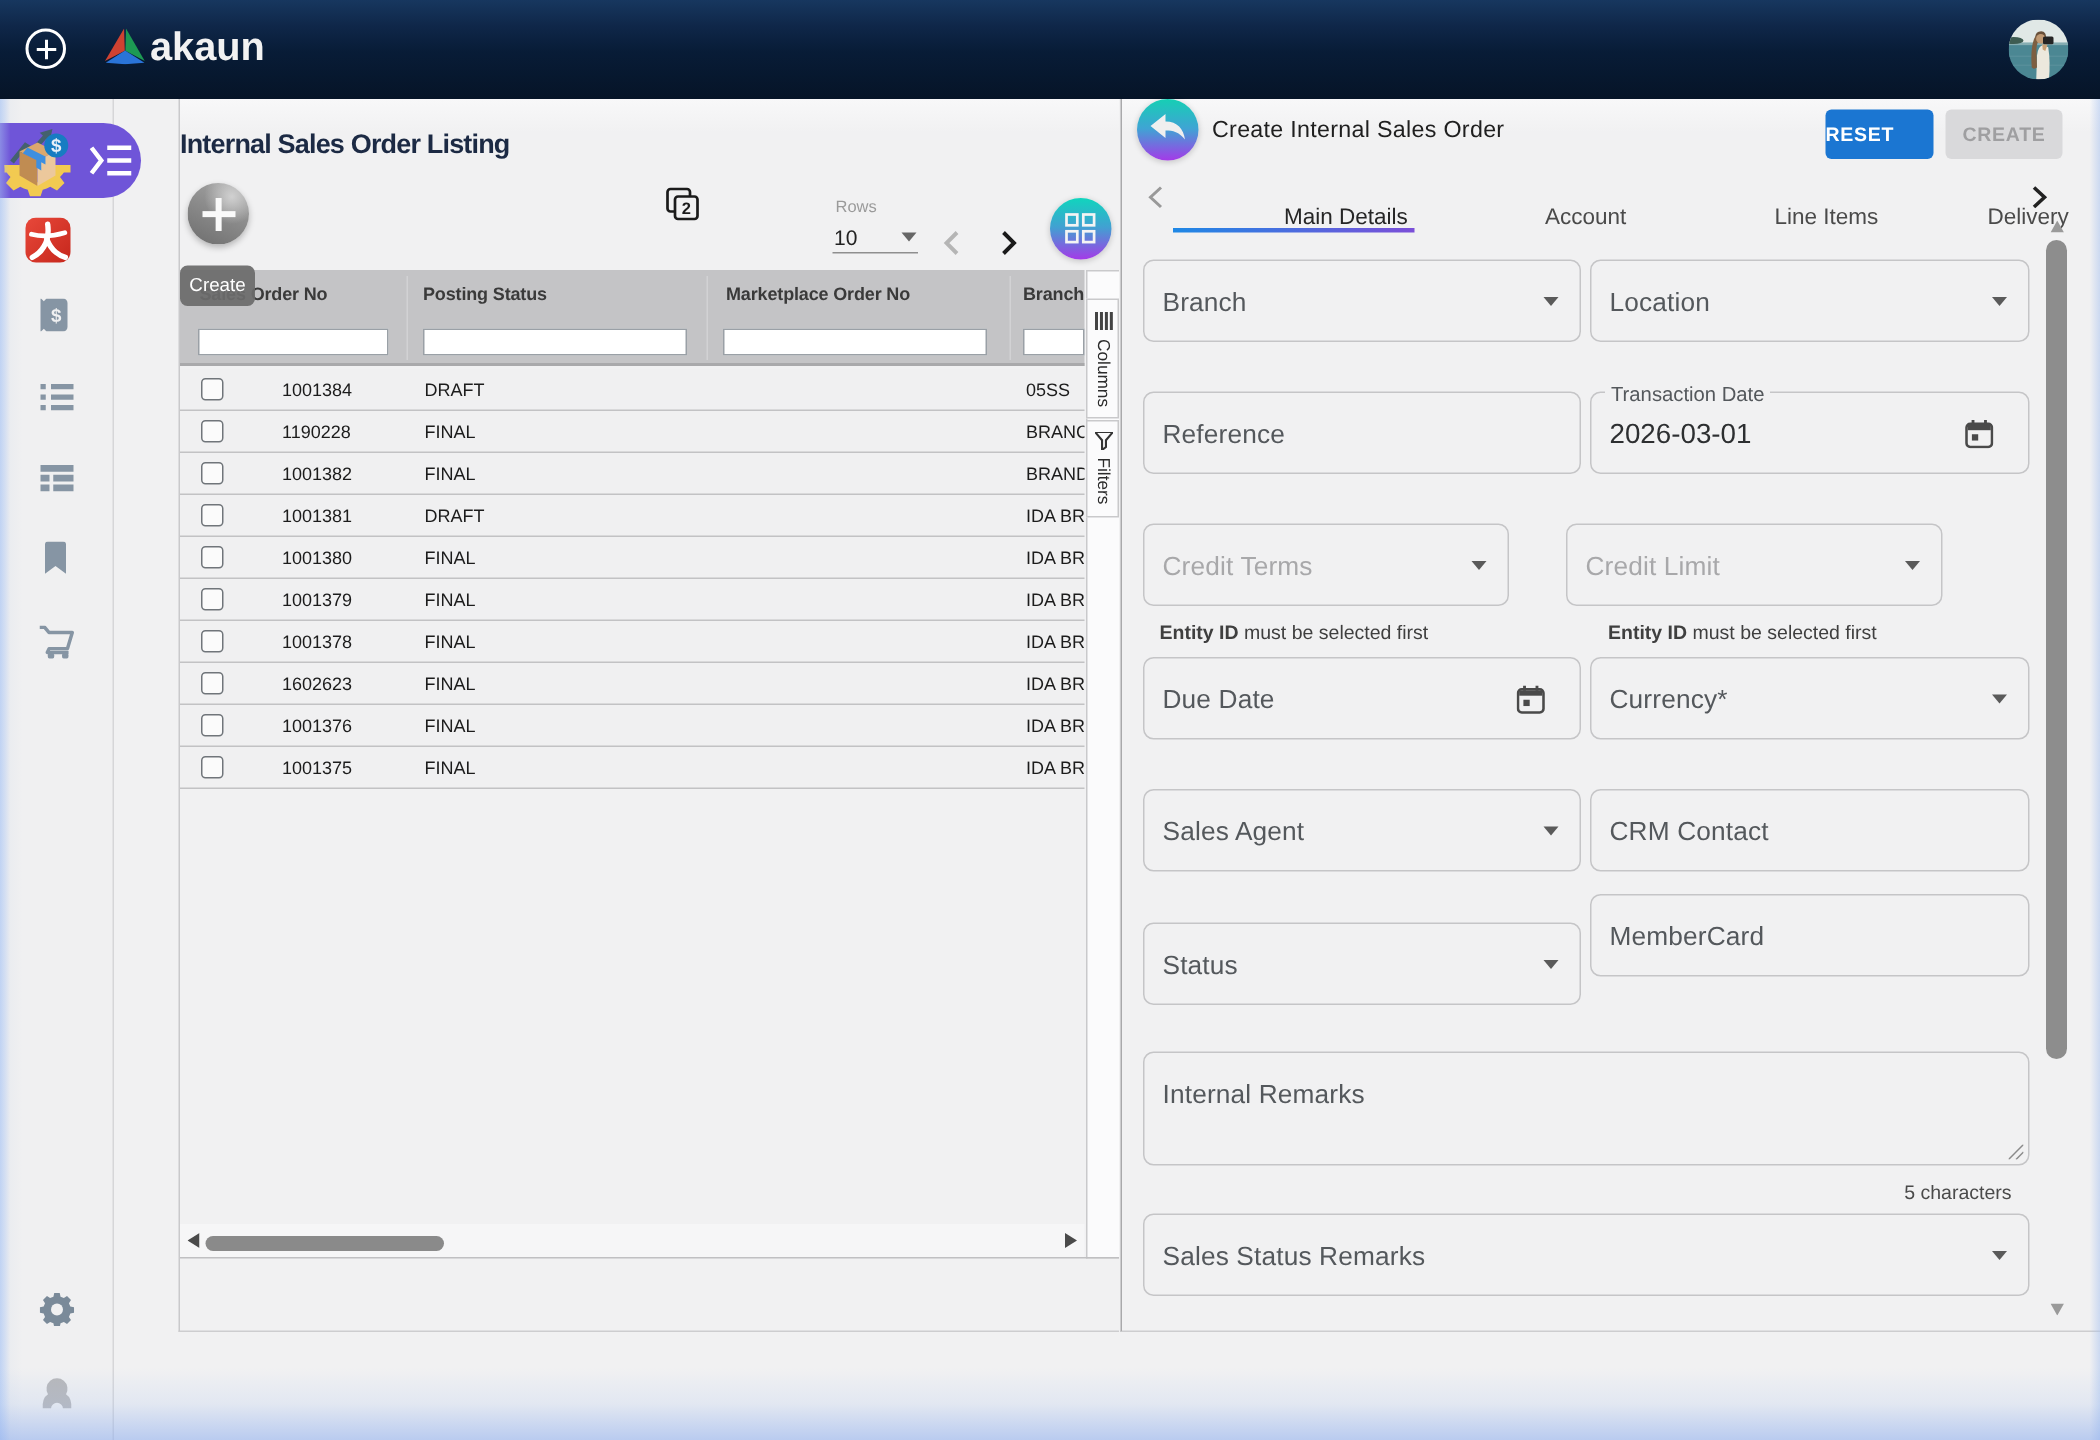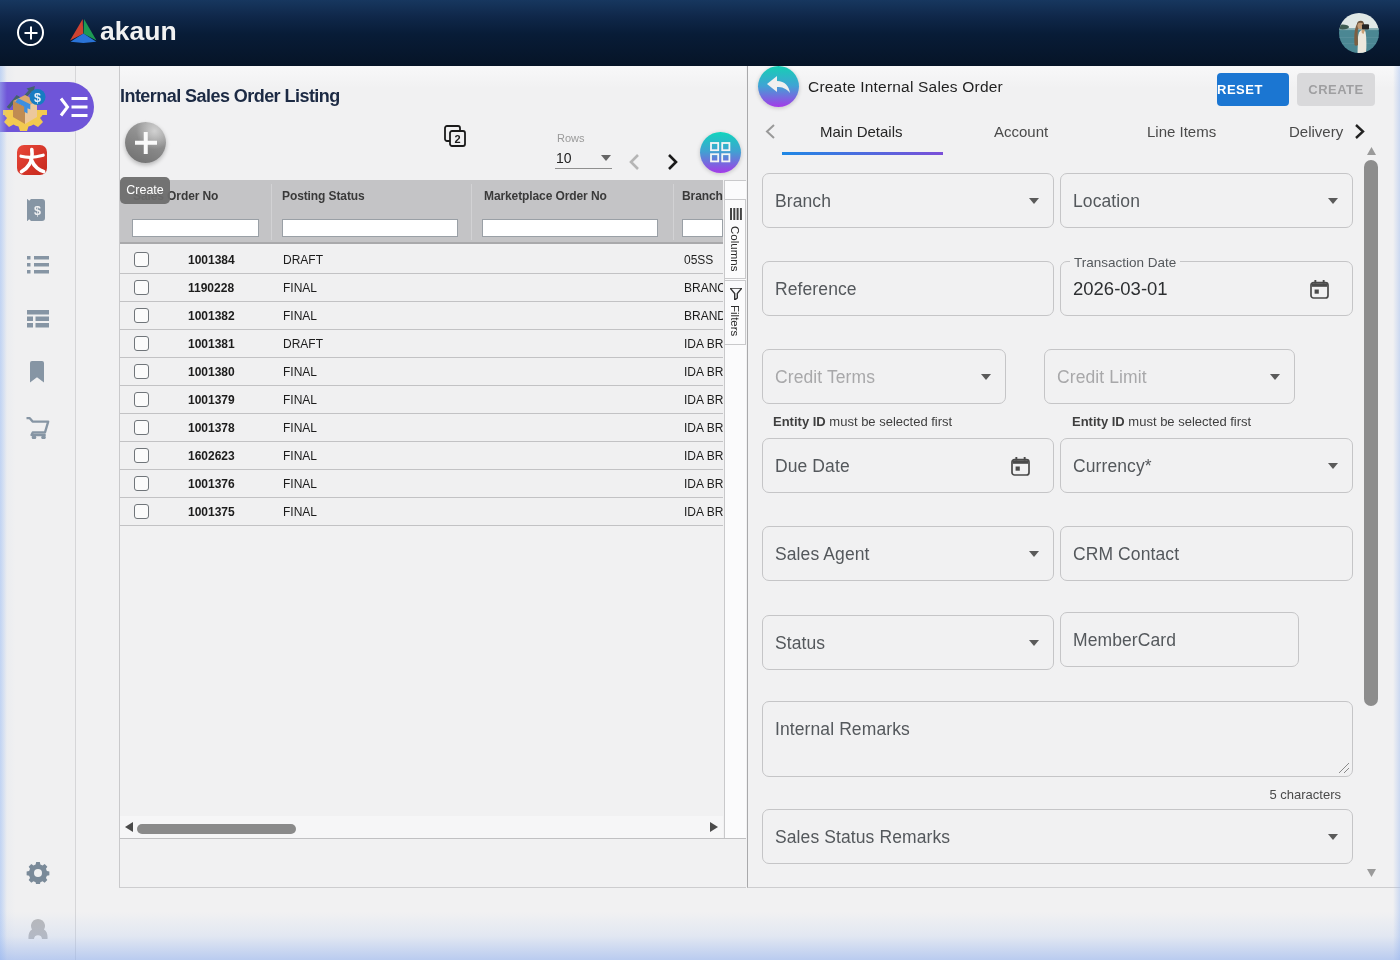--- a/index.html
+++ b/index.html
@@ -52,21 +52,21 @@
 
 #tbl { position:absolute; left:0px; top:114px; width:603px; height:130px; }
 #thead { position:absolute; left:0; top:0; width:603px; height:32px; background:#c4c4c6; }
 #tfilter { position:absolute; left:0; top:32px; width:603px; height:32px; background:#c4c4c6; border-bottom:2px solid #a9a9ab; }
 .th { position:absolute; top:9px; font-size:12px; font-weight:bold; color:#3a3a3a; letter-spacing:-0.1px; }
 .fin { position:absolute; top:7px; height:18px; background:#fff; border:1px solid #9aa0a6; }
 .colsep { position:absolute; top:4px; width:1px; height:56px; background:#d2d2d4; }
 
 .trow { position:absolute; left:0; width:603px; height:28px; background:#f0f0f1; border-bottom:1px solid #c2c2c4; overflow:hidden; }
 .cb { position:absolute; left:14px; top:6px; width:15px; height:15px; border:1.5px solid #70757a; border-radius:3px; background:#fbfbfb; }
-.c1 { position:absolute; left:68px; top:7px; font-size:12px; color:#1c1c1c;font-weight:bold; }
+.c1 { position:absolute; left:68px; top:7px; font-size:12px; color:#1c1c1c; }
 .c2 { position:absolute; left:163px; top:7px; font-size:12px; color:#1c1c1c; }
 .c4 { position:absolute; left:564px; top:7px; font-size:12px; color:#1c1c1c; white-space:nowrap; }
 
 
 #vstrip { position:absolute; left:604px; top:114px; width:22px; height:659px; background:#fbfbfc; border:1px solid #c9c9cb; border-right:none; }
 .vtab { position:absolute; left:-1px; width:22px; border:1px solid #c9c9cb; background:#fbfbfc; }
 .vtxt { position:absolute; left:4px; font-size:11.5px; color:#2b2b2b; writing-mode:vertical-rl; }
 
 
 #hscroll { position:absolute; left:0; top:750px; width:603px; height:22px; background:#f6f6f7; }
@@ -76,21 +76,21 @@
 
 #rpanel { position:absolute; left:747px; top:66px; width:653px; height:822px; background:linear-gradient(180deg,#f8f8f9 0,#f1f1f2 22px); border-left:1px solid #a9a9ab; border-bottom:1px solid #cdcdcf; }
 #backBtn { position:absolute; left:10px; top:0px; width:41px; height:41px; border-radius:50%;
   background:linear-gradient(180deg,#16cfb4 0%,#3fa4d4 48%,#a43ae8 100%); box-shadow:0 1px 4px rgba(0,0,0,0.2); }
 #rtitle { position:absolute; left:60px; top:12px; font-size:15.5px; color:#1f1f1f; font-weight:500; letter-spacing:0.2px;text-align:right; }
 #resetBtn { position:absolute; left:469px; top:7px; width:72px; height:33px; background:#1b76d2; border-radius:4px;
   color:#fff; font-size:13px; font-weight:bold; text-align:left; line-height:33px; letter-spacing:0.5px; }
 #createBtn { position:absolute; left:549px; top:7px; width:78px; height:33px; background:#d9d9db; border-radius:4px;
   color:#9f9fa1; font-size:13px; font-weight:bold; text-align:center; line-height:33px; letter-spacing:0.5px; }
 
-.rtab { position:absolute; top:57px; font-size:15px; color:#4a4a4a; }
+.rtab { position:absolute; top:70px; font-size:15px; color:#4a4a4a;margin-left:36px; }
 #tabActive { color:#262626; }
 #tabline { position:absolute; left:34px; top:86px; width:161px; height:3px; background:linear-gradient(90deg,#1e88e5,#7b4fd8); }
 
 
 .fld { position:absolute; border:1px solid #c5c5c7; border-radius:7px; height:55px; }
 .flbl { position:absolute; left:12px; top:17px; font-size:17.5px; color:#54585c; letter-spacing:0.1px; }
 .fdis { color:#a8a8aa; }
 .drop { position:absolute; right:14px; top:24px; width:0; height:0; border-left:5.5px solid transparent; border-right:5.5px solid transparent; border-top:6.5px solid #5a5a5a; }
 .helper { position:absolute; font-size:13px; color:#3f3f3f; }
 
@@ -432,21 +432,21 @@
         <div class="flbl">Sales Agent</div>
         <div class="drop"></div>
       </div>
       <div class="fld" style="left:312px;top:460px;width:293px">
         <div class="flbl">CRM Contact</div>
       </div>
       <div class="fld" style="left:14px;top:549px;width:292px">
         <div class="flbl">Status</div>
         <div class="drop"></div>
       </div>
-      <div class="fld" style="left:312px;top:546px;width:239px">
+      <div class="fld" style="left:312px;top:530px;width:293px">
         <div class="flbl">MemberCard</div>
       </div>
       <div class="fld" style="left:14px;top:635px;width:591px;height:76px">
         <div class="flbl">Internal Remarks</div>
         <svg style="position:absolute;right:3px;bottom:3px" width="10" height="10" viewBox="0 0 10 10">
           <g stroke="#8a8a8a" stroke-width="1">
             <line x1="0" y1="10" x2="10" y2="0"></line>
             <line x1="5" y1="10" x2="10" y2="5"></line>
           </g>
         </svg>

